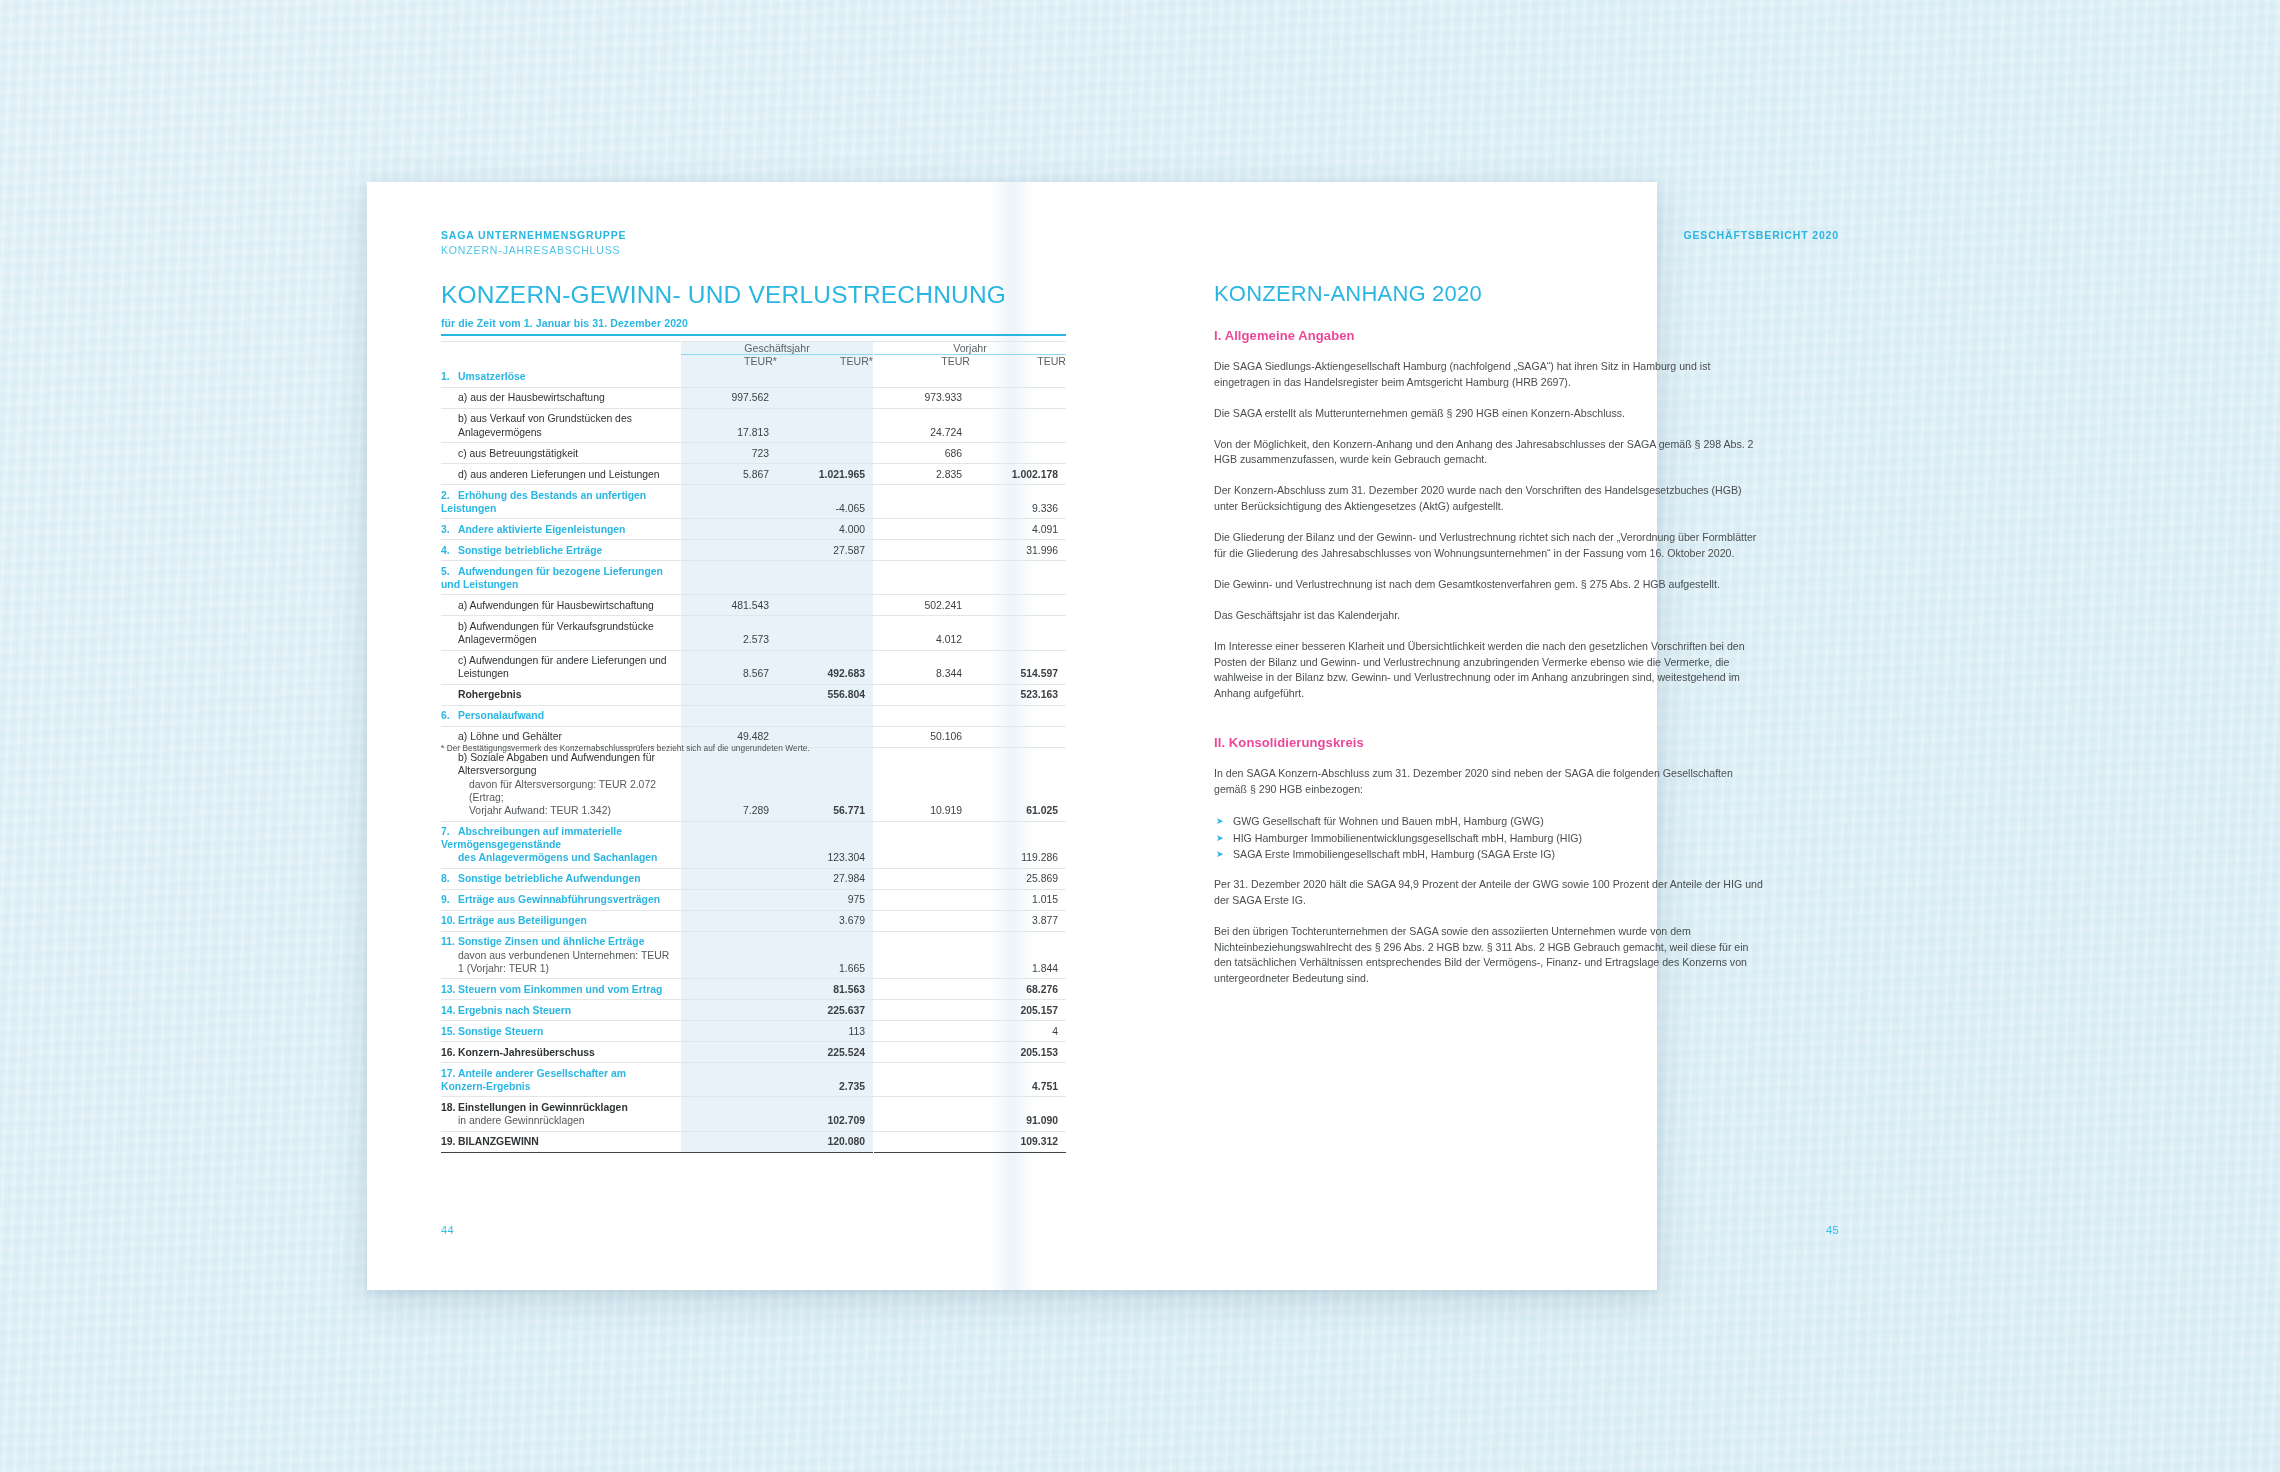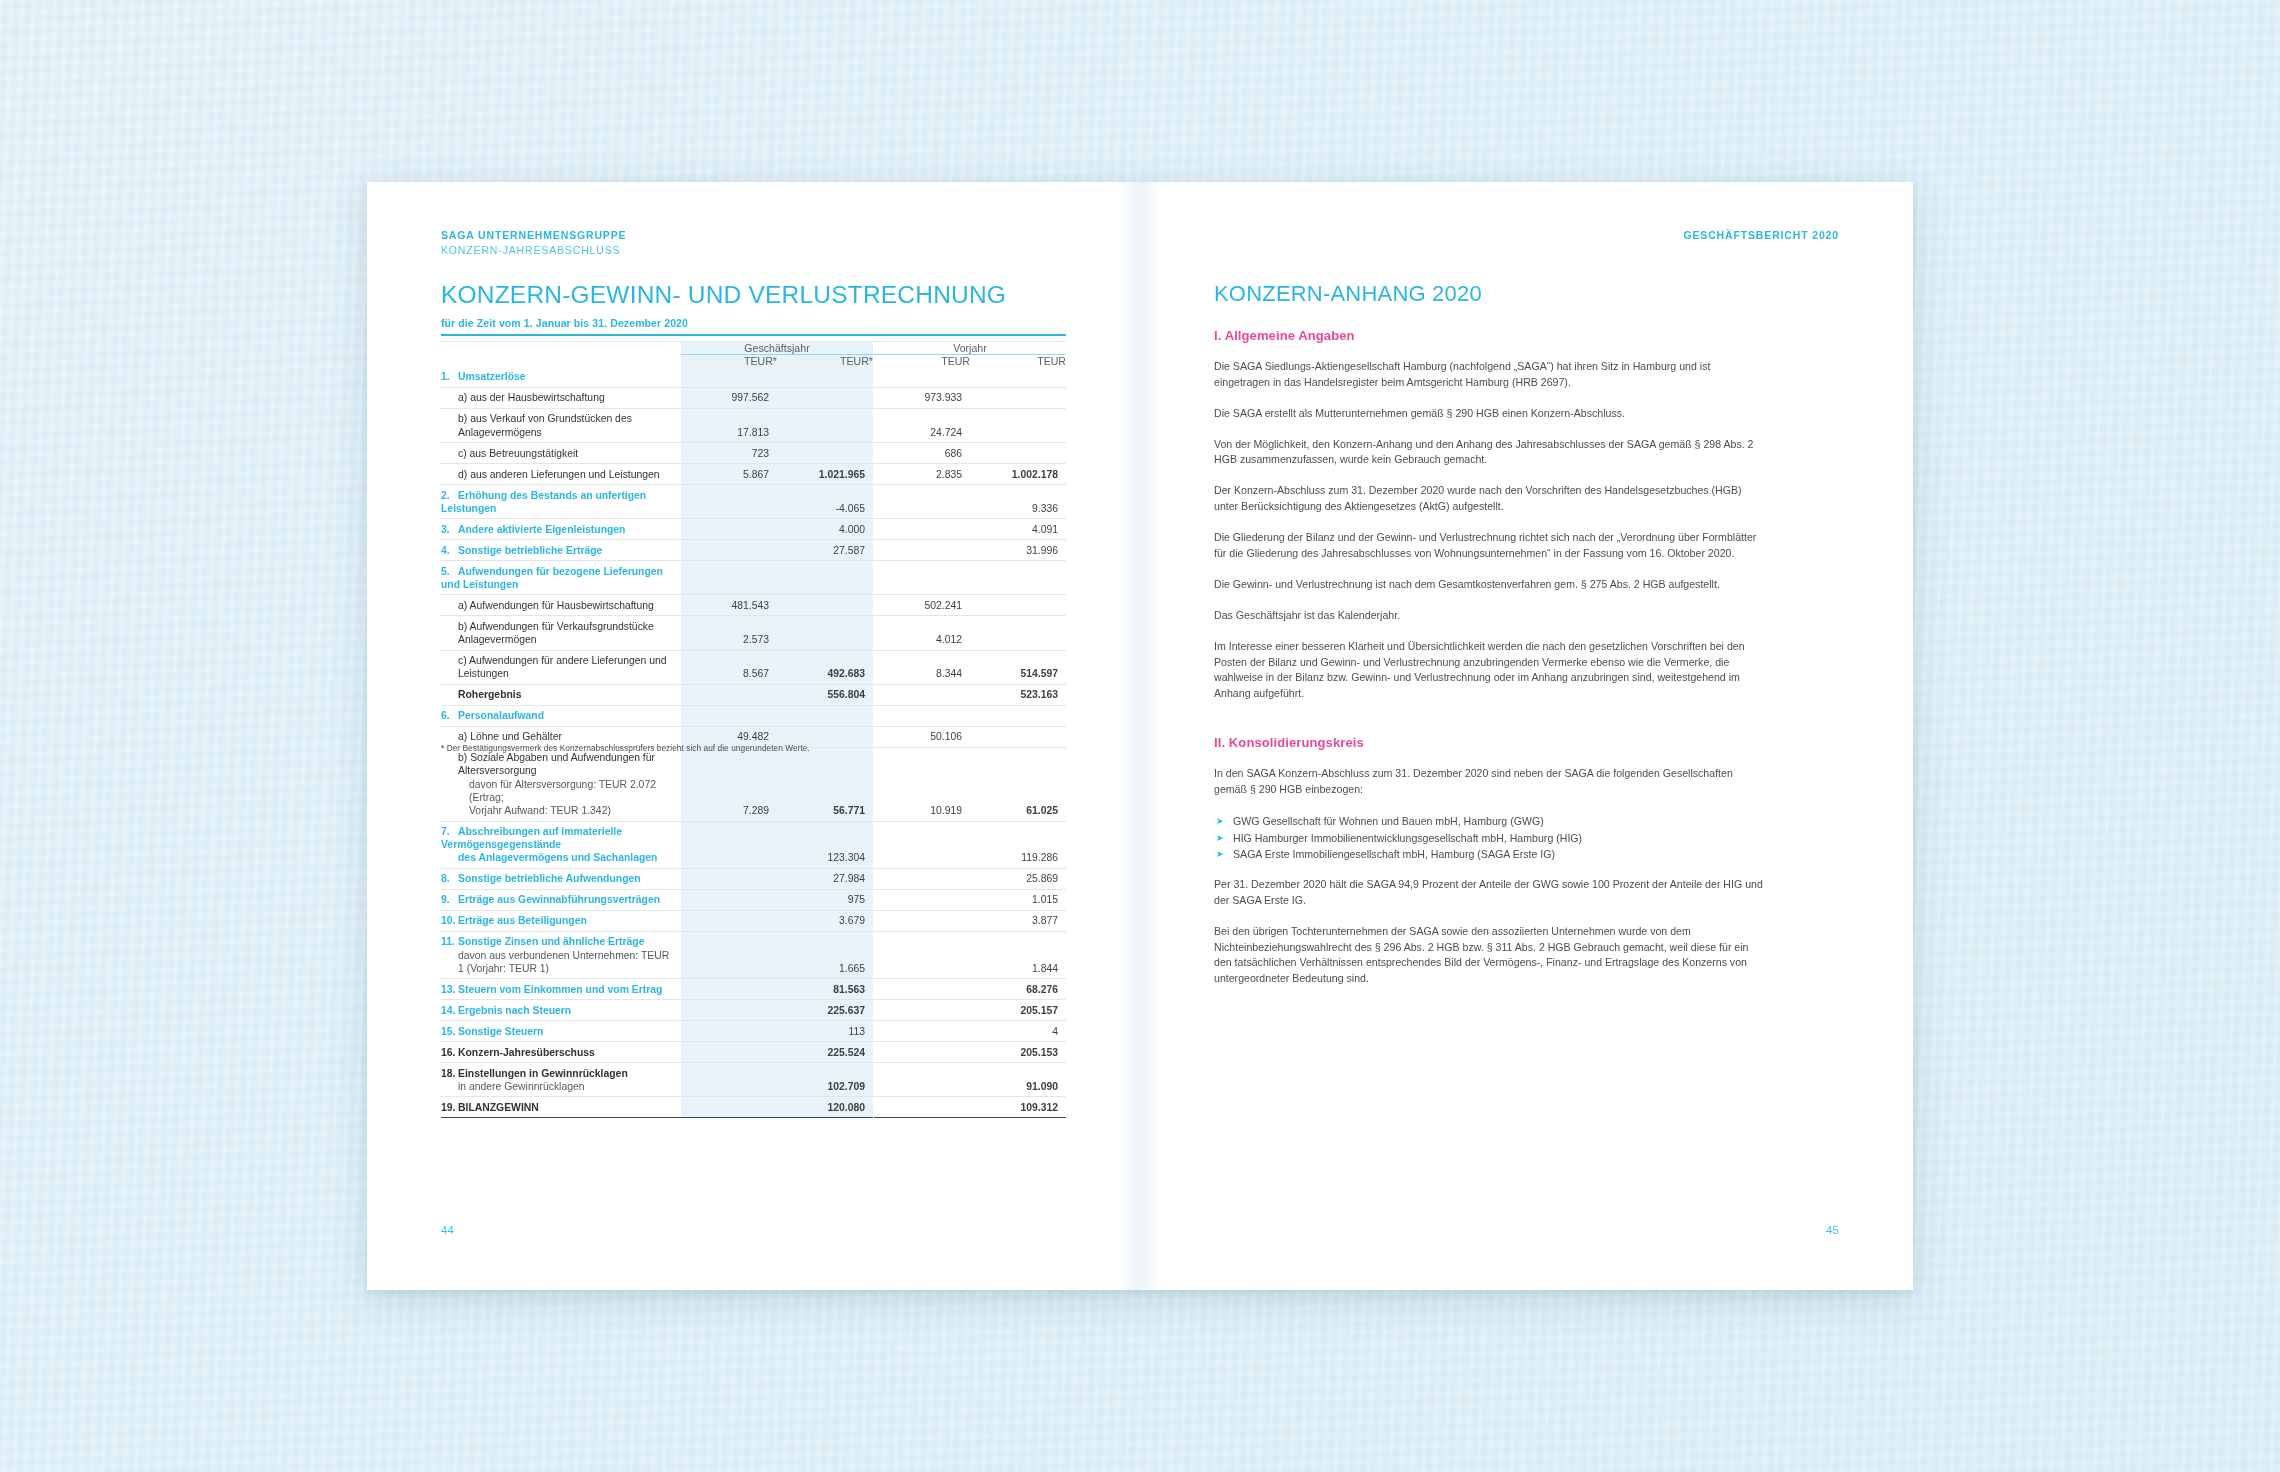--- a/index.html
+++ b/index.html
@@ -15,21 +15,21 @@
     position:absolute;inset:0;
     background:
       repeating-linear-gradient(92deg, rgba(255,255,255,.30) 0px, rgba(255,255,255,0) 3px, rgba(214,236,245,.35) 7px, rgba(255,255,255,.22) 11px),
       repeating-linear-gradient(178deg, rgba(255,255,255,.20) 0px, rgba(208,233,244,.30) 6px, rgba(255,255,255,.12) 13px),
       linear-gradient(135deg,#e2f0f7 0%,#dceef6 45%,#d9ecf4 100%);
   }
 
   .spread{
     position:absolute;
     left:367px;top:182px;
-    width:1546px;height:1108px;
+    width:1290px;height:1108px;
     background:#ffffff;
     box-shadow:0 10px 34px rgba(60,100,120,.17), 0 2px 8px rgba(60,100,120,.10);
   }
   
   .gutter{
     position:absolute;left:50%;top:0;width:44px;height:100%;
     transform:translateX(-50%);
     background:linear-gradient(90deg, rgba(225,238,245,0) 0%, rgba(223,237,245,.55) 45%, rgba(223,237,245,.55) 55%, rgba(225,238,245,0) 100%);
     pointer-events:none;
   }
@@ -414,20 +414,28 @@
             </tr>
             <tr>
               <td class="lbl"><span class="num-idx bold">16.</span><span class="bold">Konzern-Jahresüberschuss</span></td>
               <td class="num tint"></td>
               <td class="num tint semib">225.524</td>
               <td class="gap"></td>
               <td class="num"></td>
               <td class="num semib">205.153</td>
             </tr>
             <tr>
+              <td class="lbl"><span class="num-idx cyan">17.</span><span class="cyan">Anteile anderer Gesellschafter am Konzern-Ergebnis</span></td>
+              <td class="num tint"></td>
+              <td class="num tint semib">2.735</td>
+              <td class="gap"></td>
+              <td class="num"></td>
+              <td class="num semib">4.751</td>
+            </tr>
+            <tr>
               <td class="lbl"><span class="num-idx bold">18.</span><span class="bold">Einstellungen in Gewinnrücklagen</span><span class="sub-note">in andere Gewinnrücklagen</span></td>
               <td class="num tint"></td>
               <td class="num tint semib">102.709</td>
               <td class="gap"></td>
               <td class="num"></td>
               <td class="num semib">91.090</td>
             </tr>
             <tr class="rule-strong">
               <td class="lbl"><span class="num-idx bold">19.</span><span class="bold">BILANZGEWINN</span></td>
               <td class="num tint"></td>

